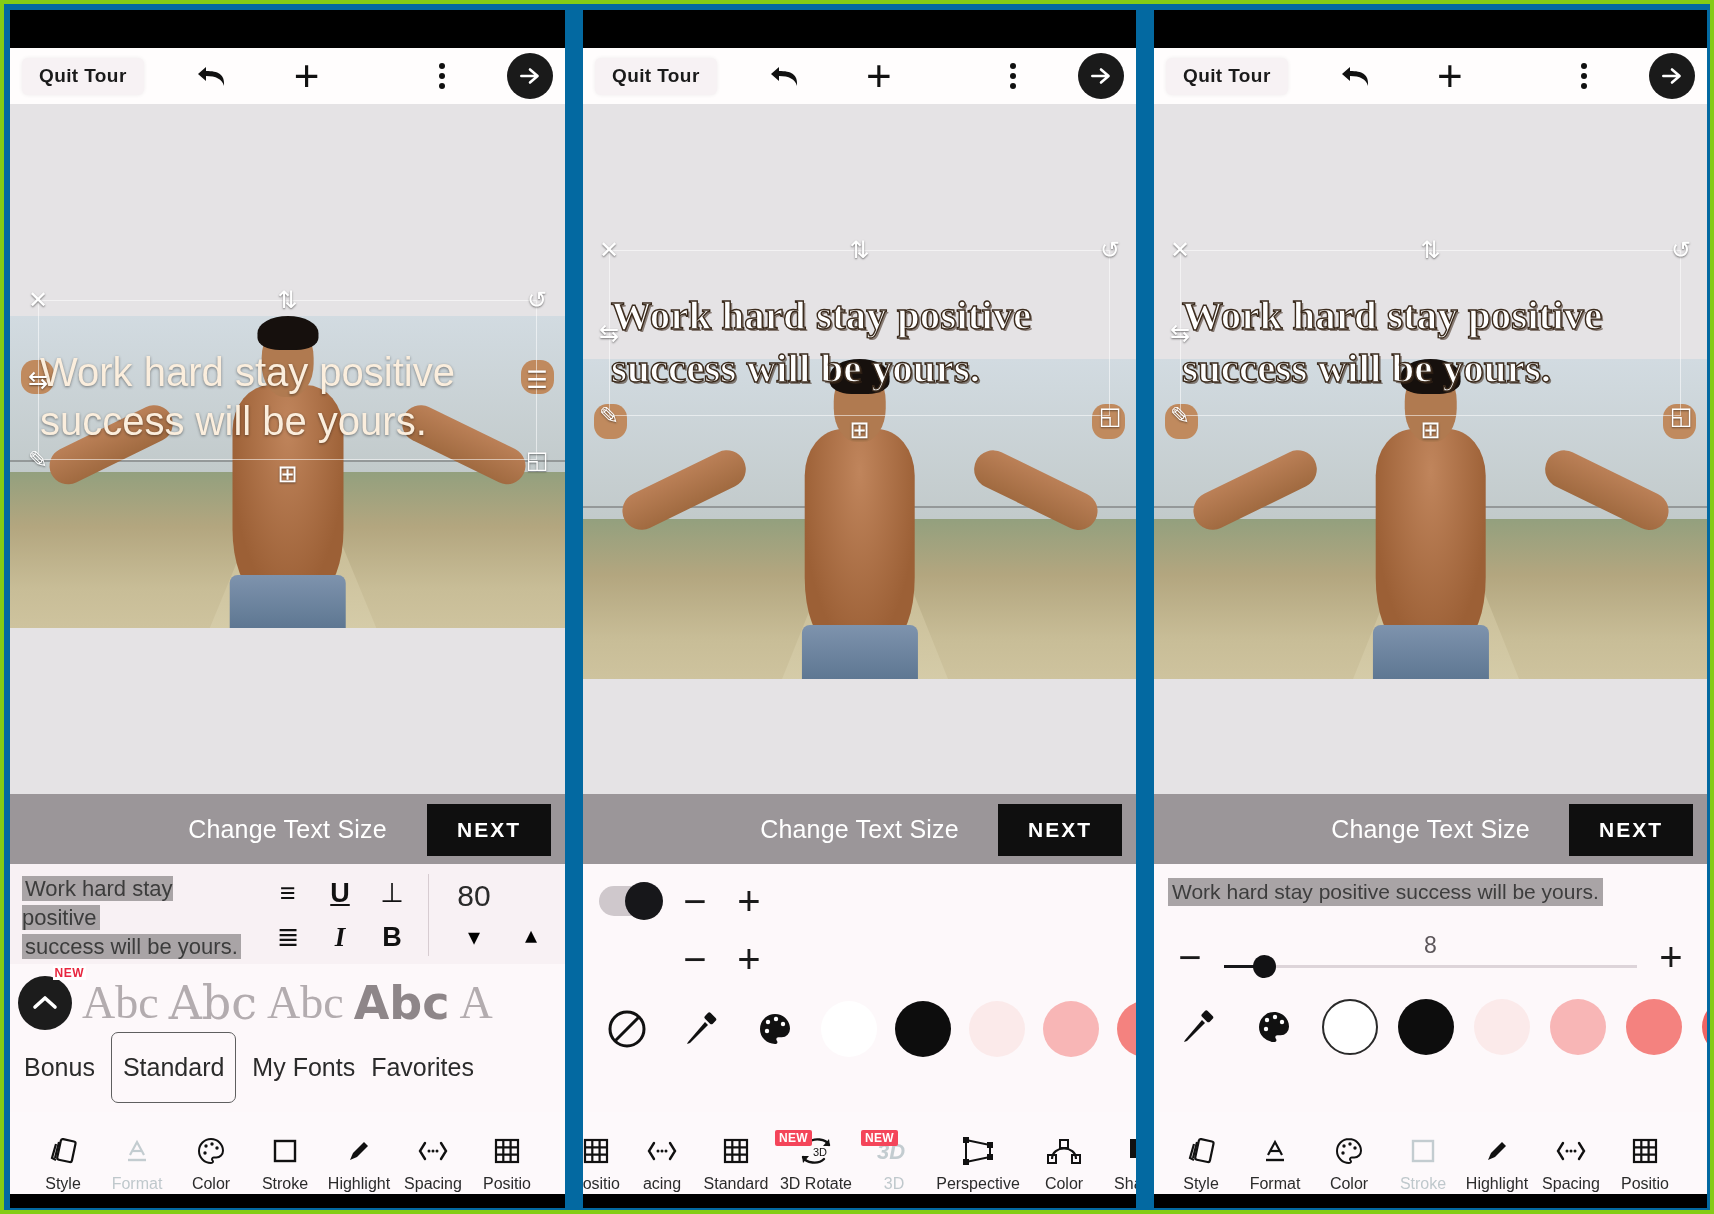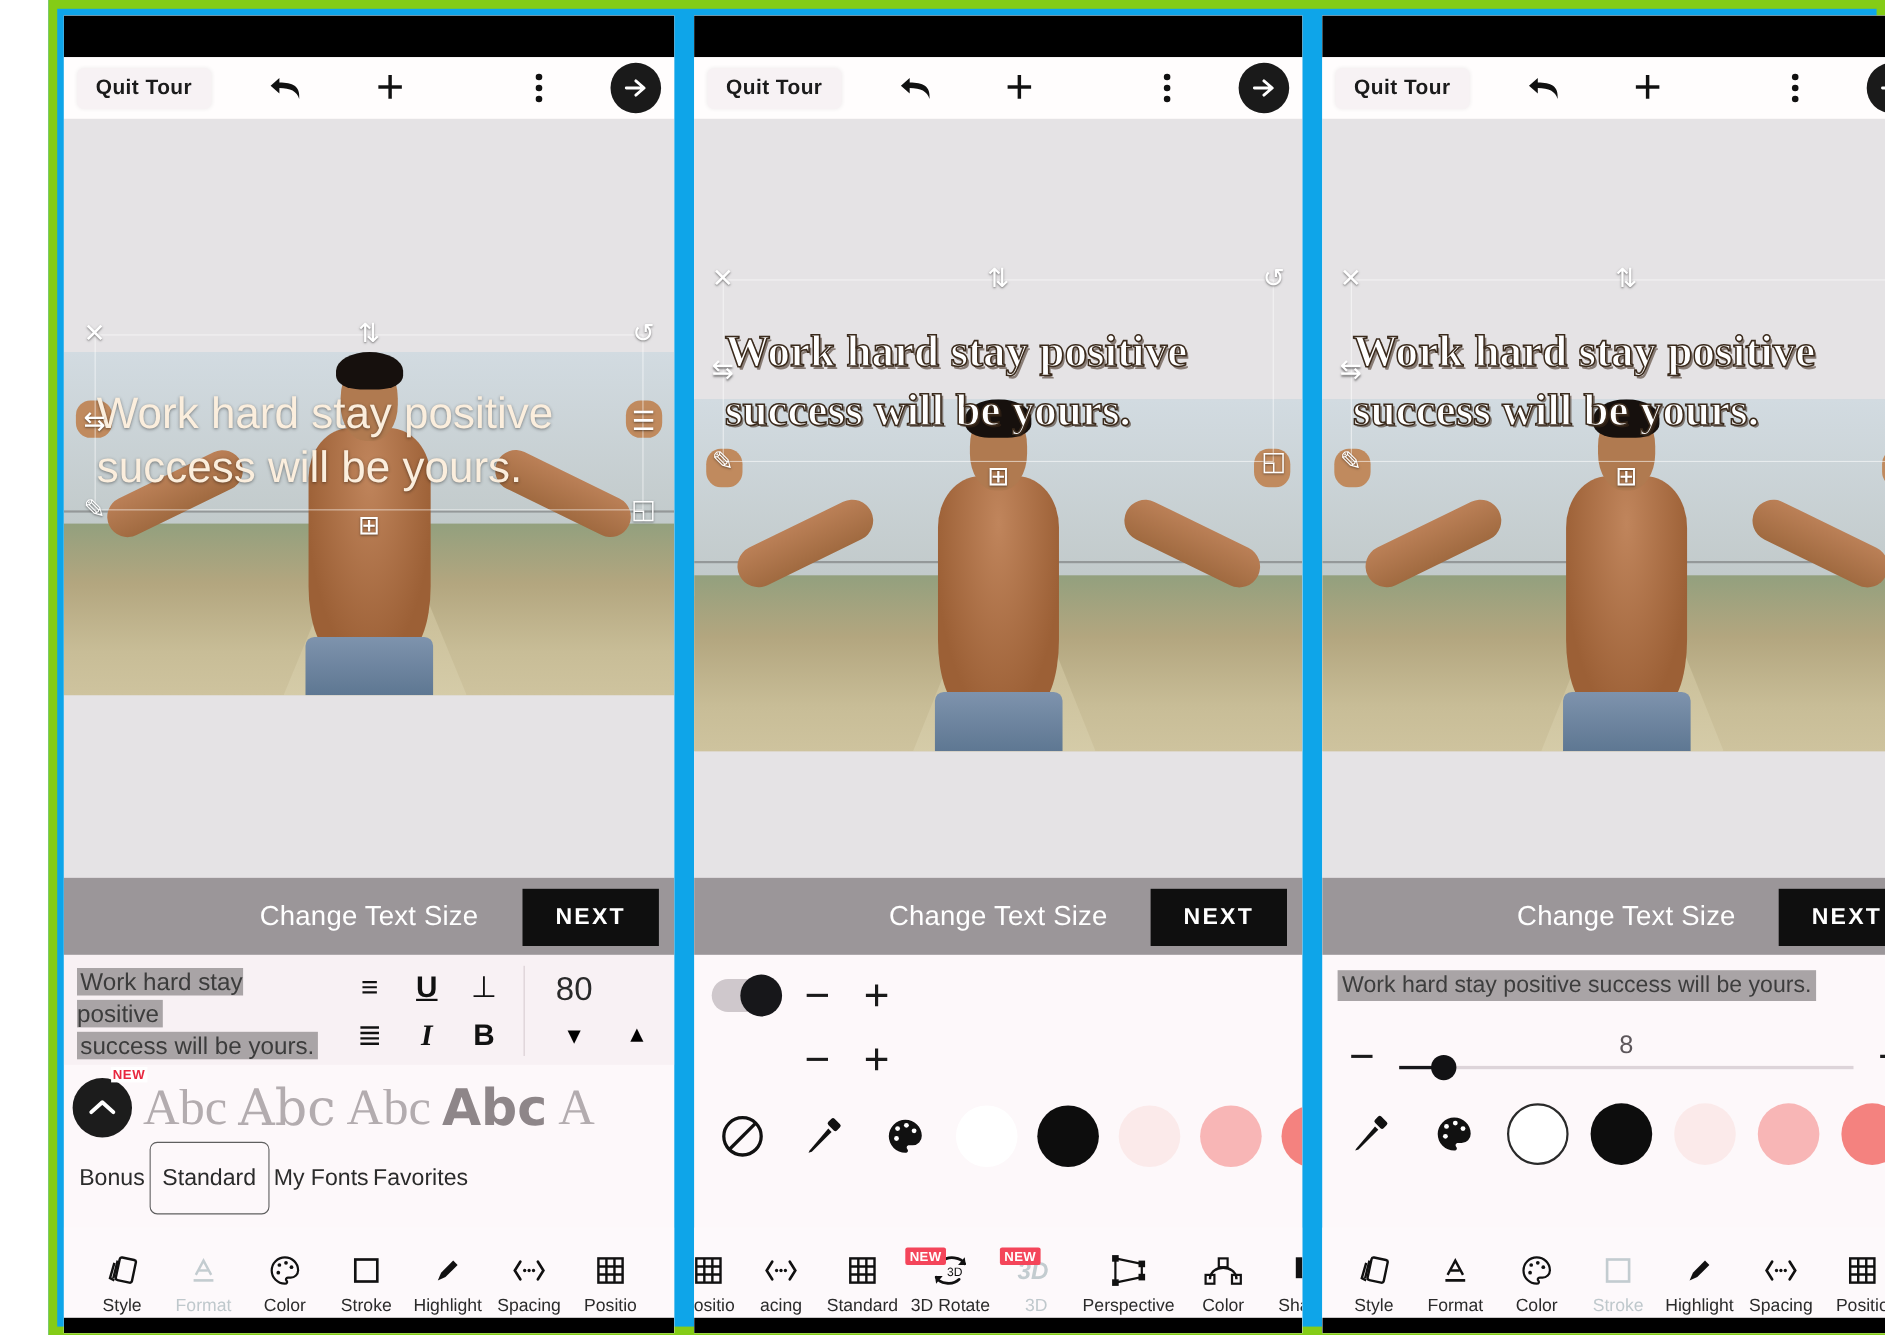--- a/index.html
+++ b/index.html
@@ -5,23 +5,22 @@
   * { box-sizing: border-box; margin:0; padding:0; }
   html,body { background:#fff; }
   body {
     width:1714px; height:1214px;
     font-family:"Liberation Sans", sans-serif;
     overflow:hidden;
     position:relative;
   }
   .frame {
     position:absolute; inset:0;
-    border:8px solid #84cc16;
-    background:#0ea5e9;
-    margin-left:44px;
+    border:4px solid #84cc16;
+    background:#0369a1;
   }
   .panels { position:absolute; left:6px; top:6px; right:6px; bottom:6px; display:flex; gap:18px; }
   .panel {
     position:relative;
     width:553px; height:1198px;
     background:#fdf8fa;
     overflow:hidden;
     flex:0 0 553px;
   }
   .panel.p1 { width:555px; flex:0 0 555px; }
@@ -177,21 +176,21 @@
     font-size:12px; font-weight:bold; padding:0 2px; letter-spacing:.5px;
   }
   .font-samp { color:#b3acaf; font-size:46px; line-height:1; white-space:nowrap; }
   .font-samp.s1 { font-family:"Liberation Serif", serif; }
   .font-samp.s2 { font-family:"DejaVu Serif", serif; }
   .font-samp.s3 { font-family:"Liberation Serif", serif; }
   .font-samp.s4 { font-family:"DejaVu Sans", sans-serif; font-weight:bold; color:#8e8689; }
   .font-samp.s5 { font-family:"Liberation Serif", serif; }
 
   
-  .font-tabs { display:flex; align-items:center; gap:4px; padding:0 14px; height:50px; font-size:21px; color:#2b2b2b; }
+  .font-tabs { display:flex; align-items:center; gap:16px; padding:0 14px; height:50px; font-size:25px; color:#2b2b2b; }
   .font-tabs .sel { border:1px solid #5f5f5f; border-radius:7px; padding:20px 11px; }
 
   
   .slider-area { padding:8px 0 0 0; }
   .slider-row { display:flex; align-items:center; height:58px; padding:0 16px; gap:14px; }
   .toggle { width:62px; height:30px; border-radius:16px; background:#cfc8cc; position:relative; flex:0 0 62px; }
   .toggle i { position:absolute; right:-2px; top:-4px; width:38px; height:38px; border-radius:50%; background:#17171a; }
   .minus, .plusc { font-size:40px; color:#1a1a1a; line-height:.7; width:40px; text-align:center; flex:0 0 40px; font-weight:300; }
   .track-wrap { flex:1; position:relative; height:50px; }
   .track-label { position:absolute; left:4px; top:0; font-size:22px; color:#6d6469; }

